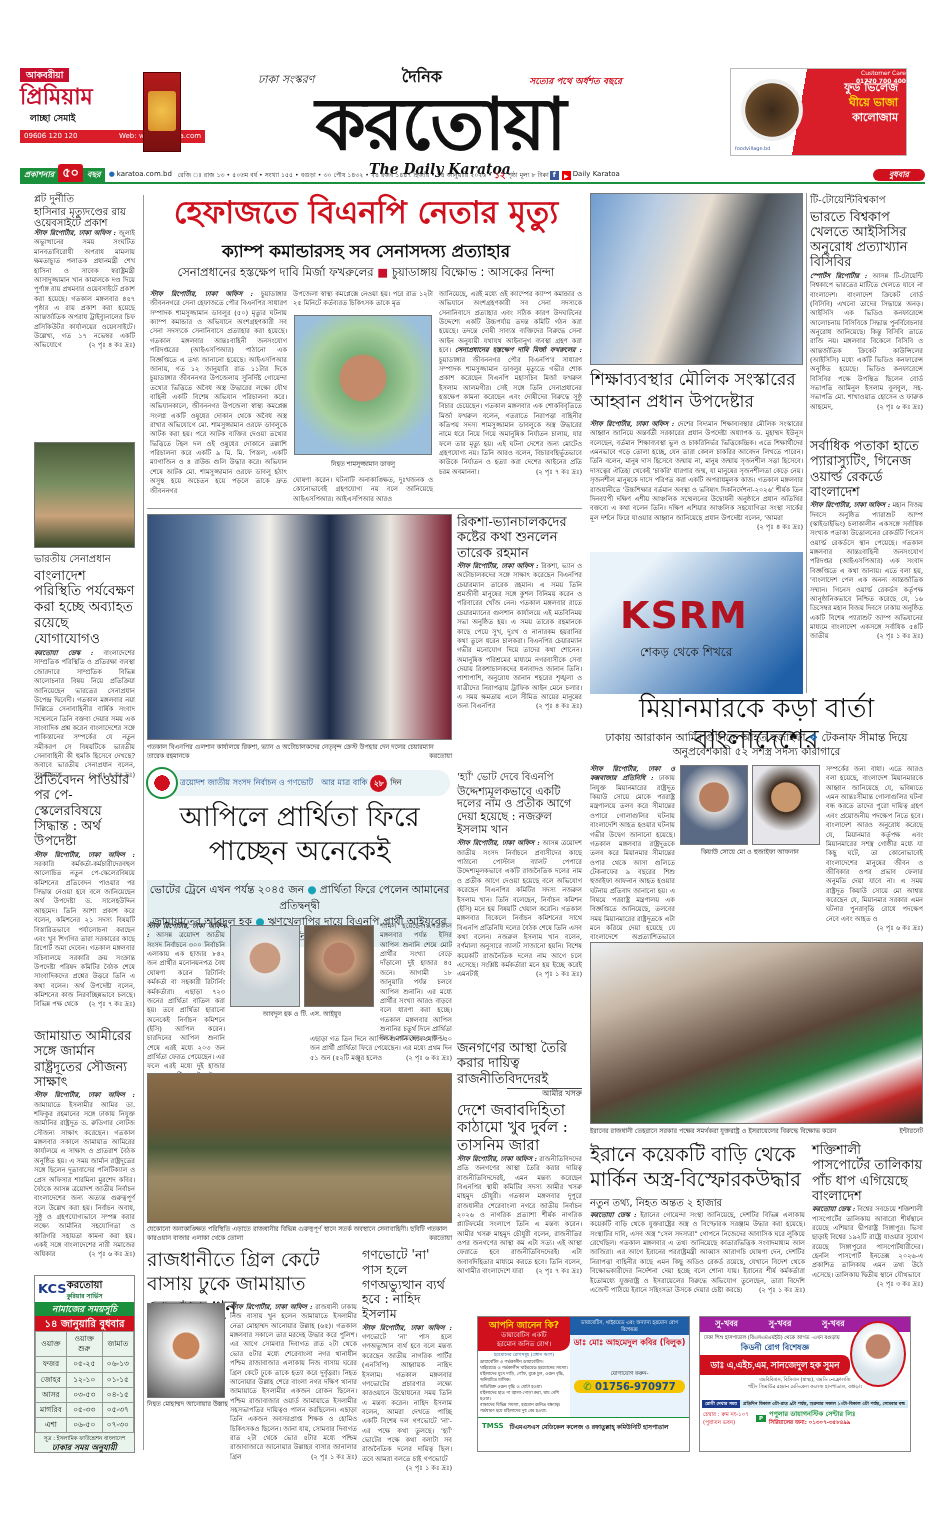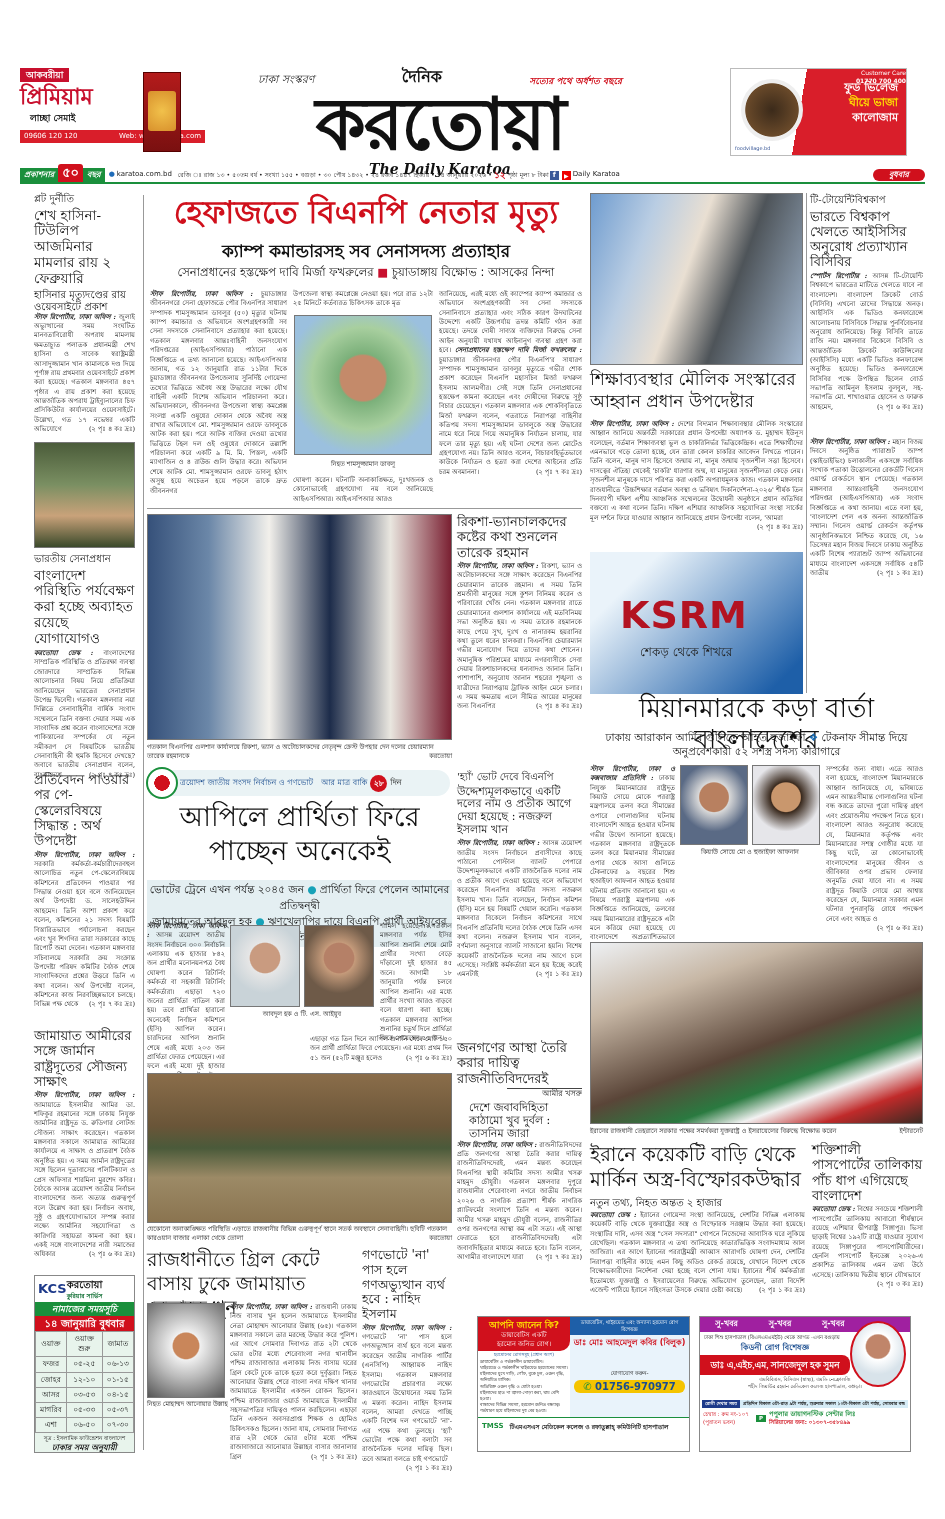--- a/index.html
+++ b/index.html
@@ -117,21 +117,20 @@
   <span style="color:#d0101c;font-weight:bold;font-size:9px;margin:0 2px;">১২</span>
   <span style="font-size:6.2px;">পৃষ্ঠা মূল্য ৮ টাকা</span>
   <span class="fb">f</span>
   <span class="yt">▶</span>
   <span>Daily Karatoa</span>
   <span class="dl-day">বুধবার</span>
 </div>
 
 <div class="abs" style="left:34px;top:192px;width:101px;">
   <div class="kicker">প্লট দুর্নীতি</div>
-  <div class="hl" style="font-size:13.5px;margin:2px 0;">শেখ হাসিনা-টিউলিপ আজমিনার মামলার রায় ২ ফেব্রুয়ারি</div>
   <div class="hl" style="font-size:10px;">হাসিনার মৃত্যুদণ্ডের রায় ওয়েবসাইটে প্রকাশ</div>
   <div class="body-text"><span class="byline">স্টাফ রিপোর্টার, ঢাকা অফিস :</span> <span>জুলাই অভ্যুত্থানের সময় সংঘটিত মানবতাবিরোধী অপরাধ মামলায় ক্ষমতাচ্যুত পলাতক প্রধানমন্ত্রী শেখ হাসিনা ও সাবেক স্বরাষ্ট্রমন্ত্রী আসাদুজ্জামান খান কামালকে দণ্ড দিয়ে পূর্ণাঙ্গ রায় প্রথমবার ওয়েবসাইটে প্রকাশ করা হয়েছে। গতকাল মঙ্গলবার ৪৫৭ পৃষ্ঠার এ রায় প্রকাশ করা হয়েছে আন্তর্জাতিক অপরাধ ট্রাইব্যুনালের চিফ প্রসিকিউটর কার্যালয়ের ওয়েবসাইটে। উল্লেখ্য, গত ১৭ নভেম্বর একটি অভিযোগে</span> <span class="cont">(২ পৃঃ ৪ কঃ দ্রঃ)</span></div>
 </div>
 <div class="abs photo" style="left:34px;top:442px;width:101px;height:106px;background:linear-gradient(180deg,#4b5c3a,#7a8f62 40%,#c9a27a 70%,#3b4a2b);"></div>
 
 <div class="abs" style="left:34px;top:552px;width:101px;">
   <div class="kicker">ভারতীয় সেনাপ্রধান</div>
   <div class="hl" style="font-size:13.5px;margin:2px 0;">বাংলাদেশ পরিস্থিতি পর্যবেক্ষণ করা হচ্ছে অব্যাহত রয়েছে যোগাযোগও</div>
   <div class="body-text"><span class="byline">করতোয়া ডেস্ক :</span> <span>বাংলাদেশের সাম্প্রতিক পরিস্থিতি ও প্রতিরক্ষা ব্যবস্থা জোরদারে সাম্প্রতিক বিভিন্ন আলোচনার বিষয় নিয়ে প্রতিক্রিয়া জানিয়েছেন ভারতের সেনাপ্রধান উপেন্দ্র দ্বিবেদী। গতকাল মঙ্গলবার নয়া দিল্লিতে সেনাবাহিনীর বার্ষিক সংবাদ সম্মেলনে তিনি বক্তব্য দেয়ার সময় এক সাংবাদিক প্রশ্ন করেন বাংলাদেশের সঙ্গে পাকিস্তানের সম্পর্কের যে নতুন সমীকরণ সে বিষয়টিকে ভারতীয় সেনাবাহিনী কী হুমকি হিসেবে দেখছে? জবাবে ভারতীয় সেনাপ্রধান বলেন, বাংলাদেশে</span> <span class="cont">(২ পৃঃ ৪ কঃ দ্রঃ)</span></div>
 </div>
@@ -253,21 +252,21 @@
 </div>
 
 <div class="abs" style="left:457px;top:770px;width:125px;">
   <div class="kicker">'হ্যাঁ' ভোট দেবে বিএনপি</div>
   <div class="hl" style="font-size:11px;margin:2px 0;">উদ্দেশ্যমূলকভাবে একটি দলের নাম ও প্রতীক আগে দেয়া হয়েছে : নজরুল ইসলাম খান</div>
   <div class="body-text"><span class="byline">স্টাফ রিপোর্টার, ঢাকা অফিস :</span> <span>আসন্ন ত্রয়োদশ জাতীয় সংসদ নির্বাচনে প্রবাসীদের কাছে পাঠানো পোস্টাল ব্যালট পেপারে উদ্দেশ্যমূলকভাবে একটি রাজনৈতিক দলের নাম ও প্রতীক আগে দেওয়া হয়েছে বলে অভিযোগ করেছেন বিএনপির কমিটির সদস্য নজরুল ইসলাম খান। তিনি বলেছেন, নির্বাচন কমিশন (ইসি) মনে হয় বিষয়টি খেয়াল করেনি। গতকাল মঙ্গলবার বিকেলে নির্বাচন কমিশনের সাথে বিএনপি প্রতিনিধি দলের বৈঠক শেষে তিনি এসব কথা বলেন। নজরুল ইসলাম খান বলেন, বর্ণমালা অনুসারে ব্যালট সাজানো হয়নি। বিশেষ কয়েকটি রাজনৈতিক দলের নাম আগে চলে এসেছে। সংশ্লিষ্ট কর্মকর্তারা মনে হয় ইচ্ছে করেই এমনটাই</span> <span class="cont">(২ পৃঃ ১ কঃ দ্রঃ)</span></div>
 </div>
 <div class="abs" style="left:457px;top:1040px;width:125px;">
   <div class="hl" style="font-size:13px;">জনগণের আস্থা তৈরি করার দায়িত্ব রাজনীতিবিদদেরই</div>
   <div style="text-align:right;font-size:8px;margin:2px 0;border-top:1px solid #444;width:60%;margin-left:40%;">আমীর খসরু</div>
-  <div class="hl" style="font-size:11px;margin-left:12px;">দেশে জবাবদিহিতা কাঠামো খুব দুর্বল : তাসনিম জারা</div>
+  <div class="hl" style="font-size:15px;">দেশে জবাবদিহিতা কাঠামো খুব দুর্বল : তাসনিম জারা</div>
   <div class="body-text"><span class="byline">স্টাফ রিপোর্টার, ঢাকা অফিস :</span> <span>রাজনীতিবিদদের প্রতি জনগণের আস্থা তৈরি করার দায়িত্ব রাজনীতিবিদদেরই, এমন মন্তব্য করেছেন বিএনপির স্থায়ী কমিটির সদস্য আমীর খসরু মাহমুদ চৌধুরী। গতকাল মঙ্গলবার দুপুরে রাজধানীর শেরেবাংলা নগরে জাতীয় নির্বাচন ২০২৬ ও নাগরিক প্রত্যাশা শীর্ষক নাগরিক প্ল্যাটফর্মের সংলাপে তিনি এ মন্তব্য করেন। আমীর খসরু মাহমুদ চৌধুরী বলেন, রাজনীতির ওপর জনগণের আস্থা কম এটা সত্য। এই আস্থা ফেরাতে হবে রাজনীতিবিদদেরই। এটা জবাবদিহিতার মাধ্যমে করতে হবে। তিনি বলেন, আগামীর বাংলাদেশে যারা</span> <span class="cont">(২ পৃঃ ৭ কঃ দ্রঃ)</span></div>
 </div>
 
 <div class="abs photo" style="left:147px;top:1073px;width:305px;height:150px;background:linear-gradient(180deg,#8a6d4a 0%,#6a5538 35%,#4a5a3a 50%,#9c8a66 70%,#8a7450 100%);"></div>
 <div class="abs caption" style="left:147px;top:1225px;width:305px;">
   <span>যেকোনো অনাকাঙ্ক্ষিত পরিস্থিতি এড়াতে রাজধানীর বিভিন্ন গুরুত্বপূর্ণ স্থানে সতর্ক অবস্থানে সেনাবাহিনী। ছবিটি গতকাল কারওয়ান বাজার এলাকা থেকে তোলা</span>
   <span class="cont">করতোয়া</span>
 </div>
 
 <div class="abs hl" style="left:147px;top:1248px;width:210px;font-size:19px;line-height:1.25;">রাজধানীতে গ্রিল কেটে বাসায় ঢুকে জামায়াত নেতাকে খুন</div>
@@ -289,20 +288,21 @@
 </div>
 
 <div class="abs rule-v" style="left:806px;top:193px;height:500px;"></div>
 
 <div class="abs" style="left:810px;top:193px;width:113px;">
   <div class="kicker">টি-টোয়েন্টিবিশ্বকাপ</div>
   <div class="hl" style="font-size:13px;margin:2px 0;">ভারতে বিশ্বকাপ খেলতে আইসিসির অনুরোধ প্রত্যাখ্যান বিসিবির</div>
   <div class="body-text"><span class="byline">স্পোর্টস রিপোর্টার :</span> <span>আসন্ন টি-টোয়েন্টি বিশ্বকাপে ভারতের মাটিতে খেলতে যাবে না বাংলাদেশ। বাংলাদেশ ক্রিকেট বোর্ড (বিসিবি) এখনো তাদের সিদ্ধান্তে অনড়। আইসিসি এক ভিডিও কনফারেন্সে আলোচনায় বিসিবিকে সিদ্ধান্ত পুনর্বিবেচনার অনুরোধ জানিয়েছে। কিন্তু বিসিবি তাতে রাজি নয়। মঙ্গলবার বিকেলে বিসিবি ও আন্তর্জাতিক ক্রিকেট কাউন্সিলের (আইসিসি) মধ্যে একটি ভিডিও কনফারেন্স অনুষ্ঠিত হয়েছে। ভিডিও কনফারেন্সে বিসিবির পক্ষে উপস্থিত ছিলেন বোর্ড সভাপতি আমিনুল ইসলাম বুলবুল, সহ-সভাপতি মো. শাখাওয়াত হোসেন ও ফারুক আহমেদ,</span> <span class="cont">(২ পৃঃ ৬ কঃ দ্রঃ)</span></div>
 </div>
 <div class="abs" style="left:810px;top:438px;width:113px;">
+  <div class="hl" style="font-size:13px;margin-bottom:2px;">সর্বাধিক পতাকা হাতে প্যারাস্যুটিং, গিনেজ ওয়ার্ল্ড রেকর্ডে বাংলাদেশ</div>
   <div class="body-text"><span class="byline">স্টাফ রিপোর্টার, ঢাকা অফিস :</span> <span>মহান বিজয় দিবসে অনুষ্ঠিত প্যারাশুট জাম্প (স্কাইডাইভিং) চলাকালীন একসঙ্গে সর্বাধিক সংখ্যক পতাকা উত্তোলনের রেকর্ডটি গিনেস ওয়ার্ল্ড রেকর্ডসে স্থান পেয়েছে। গতকাল মঙ্গলবার আন্তঃবাহিনী জনসংযোগ পরিদপ্তর (আইএসপিআর) এক সংবাদ বিজ্ঞপ্তিতে এ কথা জানায়। এতে বলা হয়, 'বাংলাদেশ পেল এক অনন্য আন্তর্জাতিক সম্মান। গিনেস ওয়ার্ল্ড রেকর্ডস কর্তৃপক্ষ আনুষ্ঠানিকভাবে নিশ্চিত করেছে যে, ১৬ ডিসেম্বর মহান বিজয় দিবসে ঢাকায় অনুষ্ঠিত একটি বিশেষ প্যারাশুট জাম্প অভিযানের মাধ্যমে বাংলাদেশ একসঙ্গে সর্বাধিক ৫৪টি জাতীয়</span> <span class="cont">(২ পৃঃ ১ কঃ দ্রঃ)</span></div>
 </div>
 
 <div class="abs ksrm">
   <div class="ksrm-logo">KSRM</div>
   <div class="ksrm-tag">শেকড় থেকে শিখরে</div>
 </div>
 
 <div class="abs hl" style="left:590px;top:693px;width:333px;font-size:26px;text-align:center;">মিয়ানমারকে কড়া বার্তা বাংলাদেশের</div>
 <div class="abs" style="left:590px;top:730px;width:333px;text-align:center;font-size:10.5px;line-height:1.35;">

